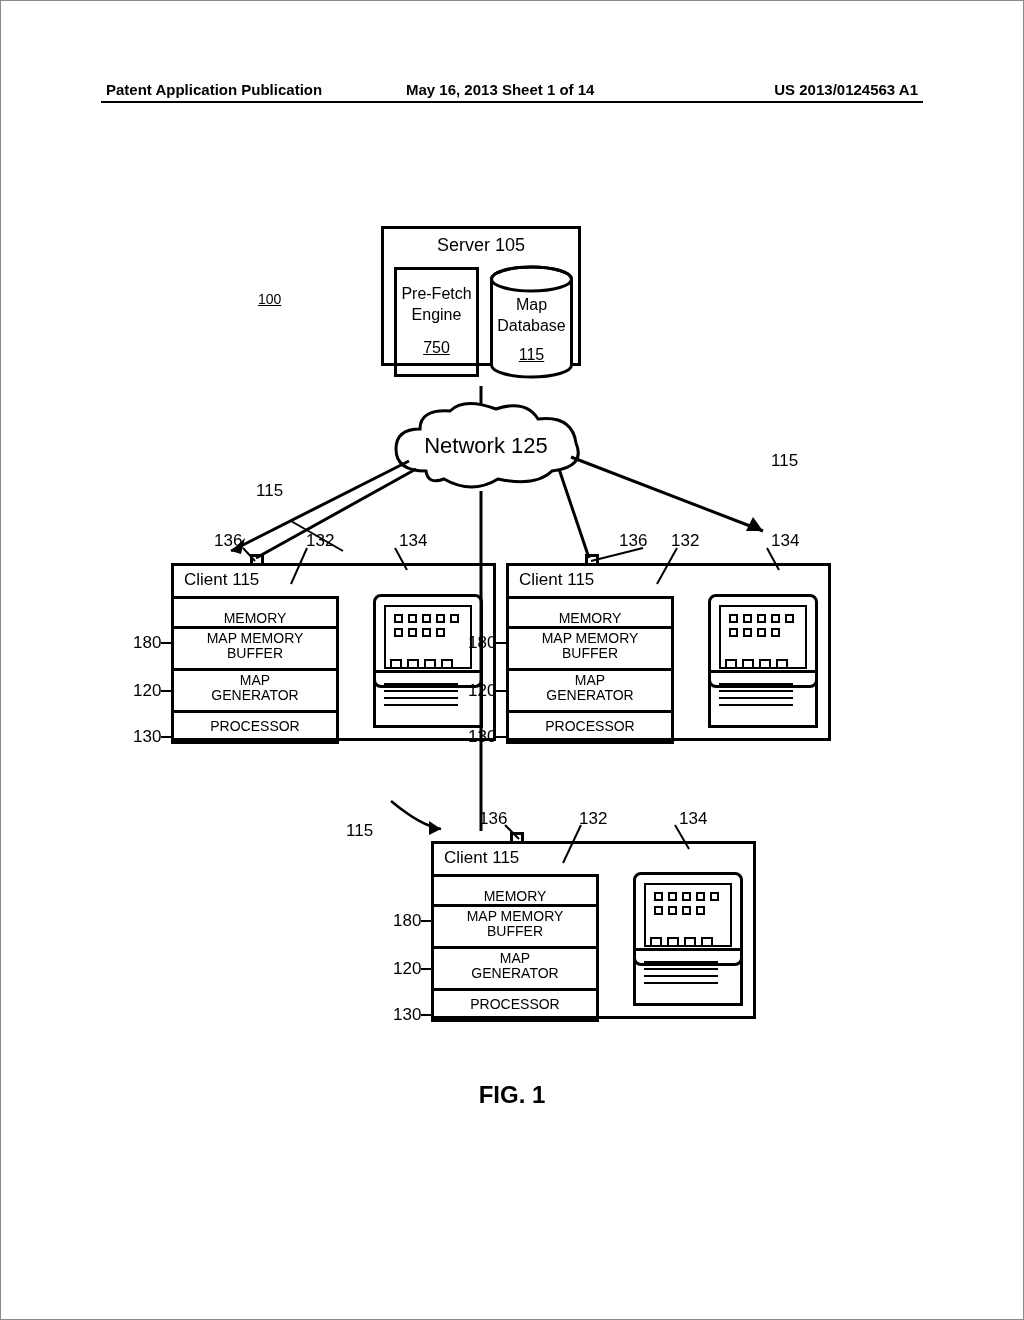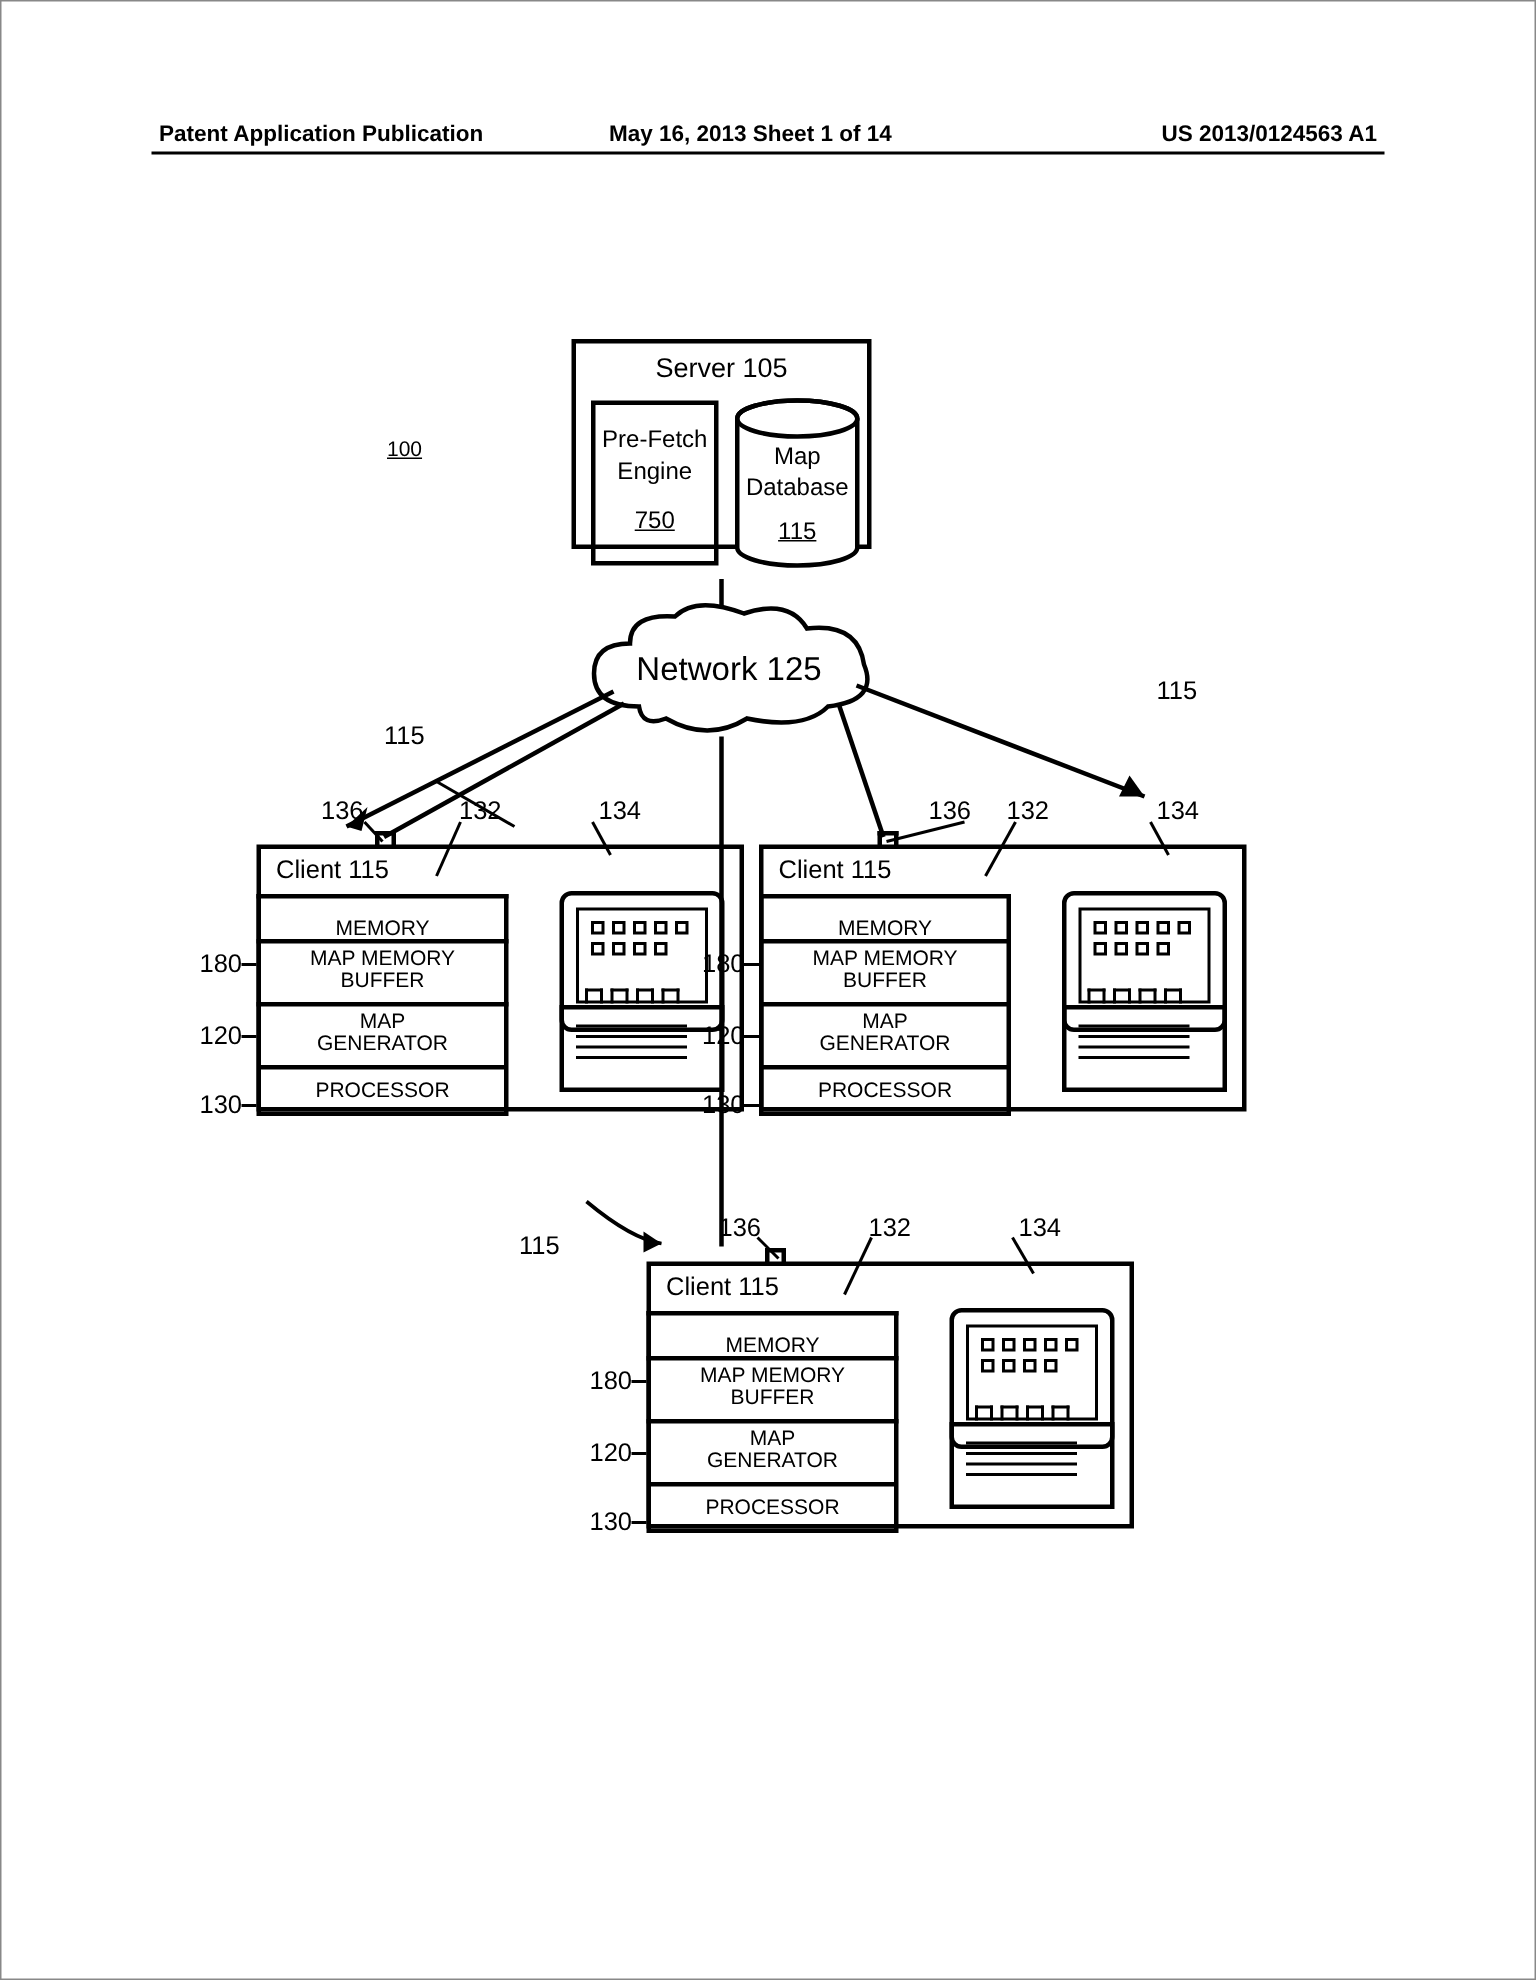--- a/index.html
+++ b/index.html
@@ -393,13 +393,14 @@
 
   <div class="ref" style="left:392px; top:910px;">180</div>
   <div class="ref" style="left:392px; top:958px;">120</div>
   <div class="ref" style="left:392px; top:1004px;">130</div>
   <svg class="connector" style="left:418px; top:914px;" width="14" height="110">
     <line x1="2" y1="6" x2="12" y2="6" stroke="#000" stroke-width="2"></line>
     <line x1="2" y1="54" x2="12" y2="54" stroke="#000" stroke-width="2"></line>
     <line x1="2" y1="100" x2="12" y2="100" stroke="#000" stroke-width="2"></line>
   </svg>
 
+  <div class="figcap">FIG. 1</div>
 </div>
 
 </body></html>

